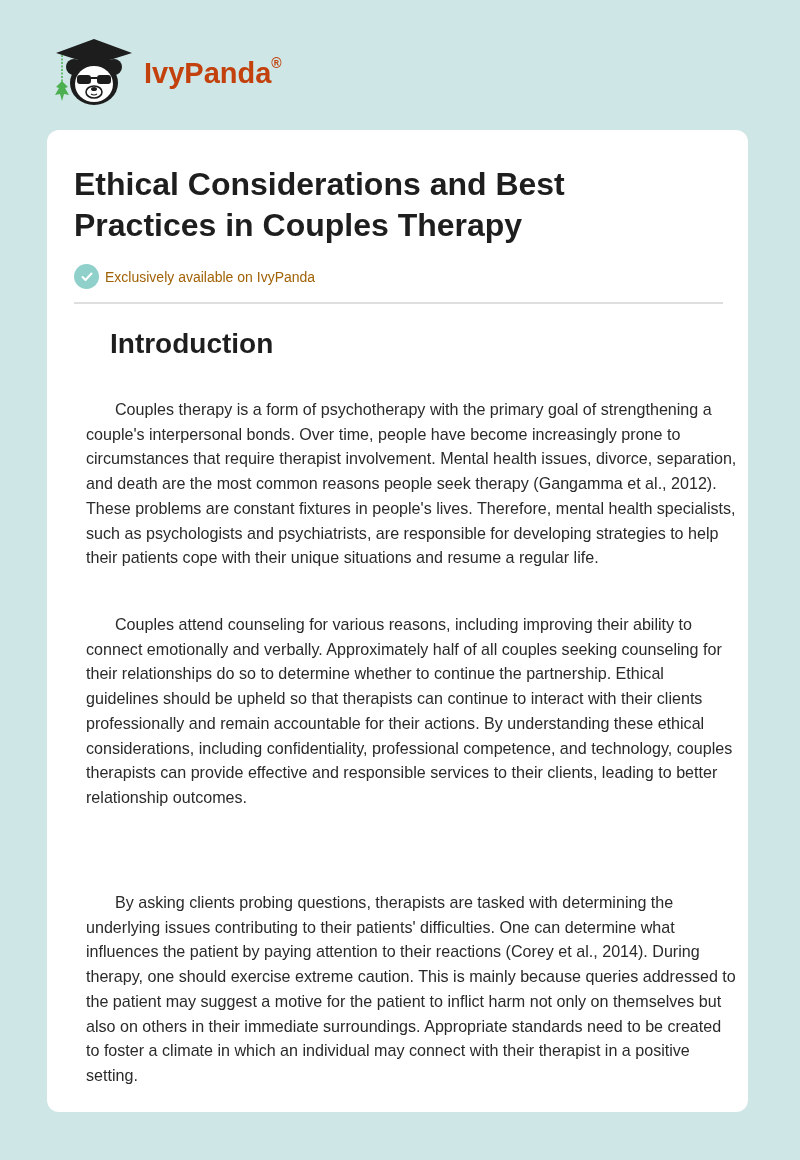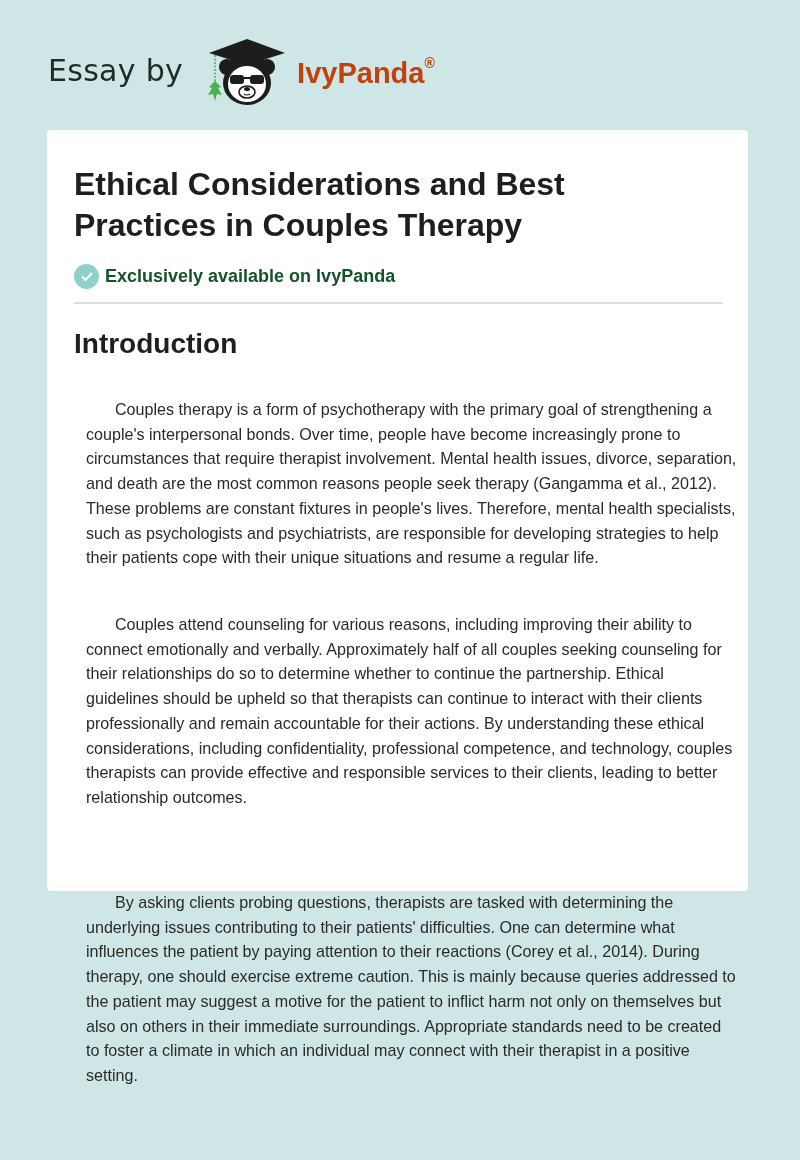--- a/index.html
+++ b/index.html
@@ -36,23 +36,23 @@
       color: #c2410c;
       margin-top: 2px;
     }
     .brand-reg { font-size: 14px; vertical-align: super; position: relative; top: -4px; }
 
     .card {
       position: absolute;
       left: 47px;
       top: 130px;
       width: 701px;
-      height: 761px;
+      height: 982px;
       background: #ffffff;
-      border-radius: 4px;
+      border-radius: 12px;
     }
     .title {
       position: absolute;
       left: 27px;
       top: 34px;
       width: 600px;
       margin: 0;
       font-size: 32px;
       line-height: 41px;
       font-weight: bold;
@@ -65,21 +65,21 @@
       display: flex;
       align-items: center;
     }
     .badge-icon {
       width: 25px; height: 25px;
       border-radius: 50%;
       background: #8fd0cb;
       display: flex; align-items: center; justify-content: center;
       margin-right: 6px;
     }
-    .badge-text { font-size: 18px; font-weight: bold; color: #14532d; }
+    .badge-text { font-size: 14px; font-weight: normal; color: #a16207; }
     .divider {
       position: absolute;
       left: 27px;
       top: 172px;
       width: 649px;
       height: 2px;
       background: #dedede;
     }
     .h2 {
       position: absolute;
@@ -98,21 +98,20 @@
       font-size: 16.1px;
       line-height: 24.7px;
       color: #2a2a2a;
       text-indent: 29px;
     }
   </style>
 </head>
 <body>
 
 <div class="brand">
-  <span class="brand-prefix">Essay by</span>
   <span class="brand-logo">
     <svg width="92" height="74" viewBox="0 0 92 74">
 
       <polygon points="8,18 46,4 84,18 46,30" fill="#1d1d1d"></polygon>
       <rect x="30" y="22" width="32" height="8" fill="#1d1d1d"></rect>
 
       <line x1="14" y1="20" x2="14" y2="48" stroke="#4caf50" stroke-width="1.5" stroke-dasharray="2,1.5"></line>
 
       <path d="M14,46 L8,52 L11,53 L7,60 L12,59 L14,66 L16,59 L21,60 L17,53 L20,52 Z" fill="#4caf50"></path>
 
@@ -143,21 +142,21 @@
     <span class="badge-icon">
       <svg width="12" height="10" viewBox="0 0 12 10">
         <path d="M1.5,5 L4.5,8 L10.5,1.5" stroke="#ffffff" stroke-width="2" fill="none" stroke-linecap="round" stroke-linejoin="round"></path>
       </svg>
     </span>
     <span class="badge-text">Exclusively available on IvyPanda</span>
   </div>
 
   <div class="divider"></div>
 
-  <h2 class="h2" style="top:197px;">Introduction</h2>
+  <h2 class="h2" style="top:197px;margin-left:36px;">Introduction</h2>
 
   <p class="para" style="top:255px;">Couples therapy is a form of psychotherapy with the primary goal of strengthening a couple's interpersonal bonds. Over time, people have become increasingly prone to circumstances that require therapist involvement. Mental health issues, divorce, separation, and death are the most common reasons people seek therapy (Gangamma et al., 2012). These problems are constant fixtures in people's lives. Therefore, mental health specialists, such as psychologists and psychiatrists, are responsible for developing strategies to help their patients cope with their unique situations and resume a regular life.</p>
 
   <p class="para" style="top:470px;">Couples attend counseling for various reasons, including improving their ability to connect emotionally and verbally. Approximately half of all couples seeking counseling for their relationships do so to determine whether to continue the partnership. Ethical guidelines should be upheld so that therapists can continue to interact with their clients professionally and remain accountable for their actions. By understanding these ethical considerations, including confidentiality, professional competence, and technology, couples therapists can provide effective and responsible services to their clients, leading to better relationship outcomes.</p>
 
 
   <p class="para" style="top:748px;">By asking clients probing questions, therapists are tasked with determining the underlying issues contributing to their patients' difficulties. One can determine what influences the patient by paying attention to their reactions (Corey et al., 2014). During therapy, one should exercise extreme caution. This is mainly because queries addressed to the patient may suggest a motive for the patient to inflict harm not only on themselves but also on others in their immediate surroundings. Appropriate standards need to be created to foster a climate in which an individual may connect with their therapist in a positive setting.</p>
 </main>
 
 </body></html>

